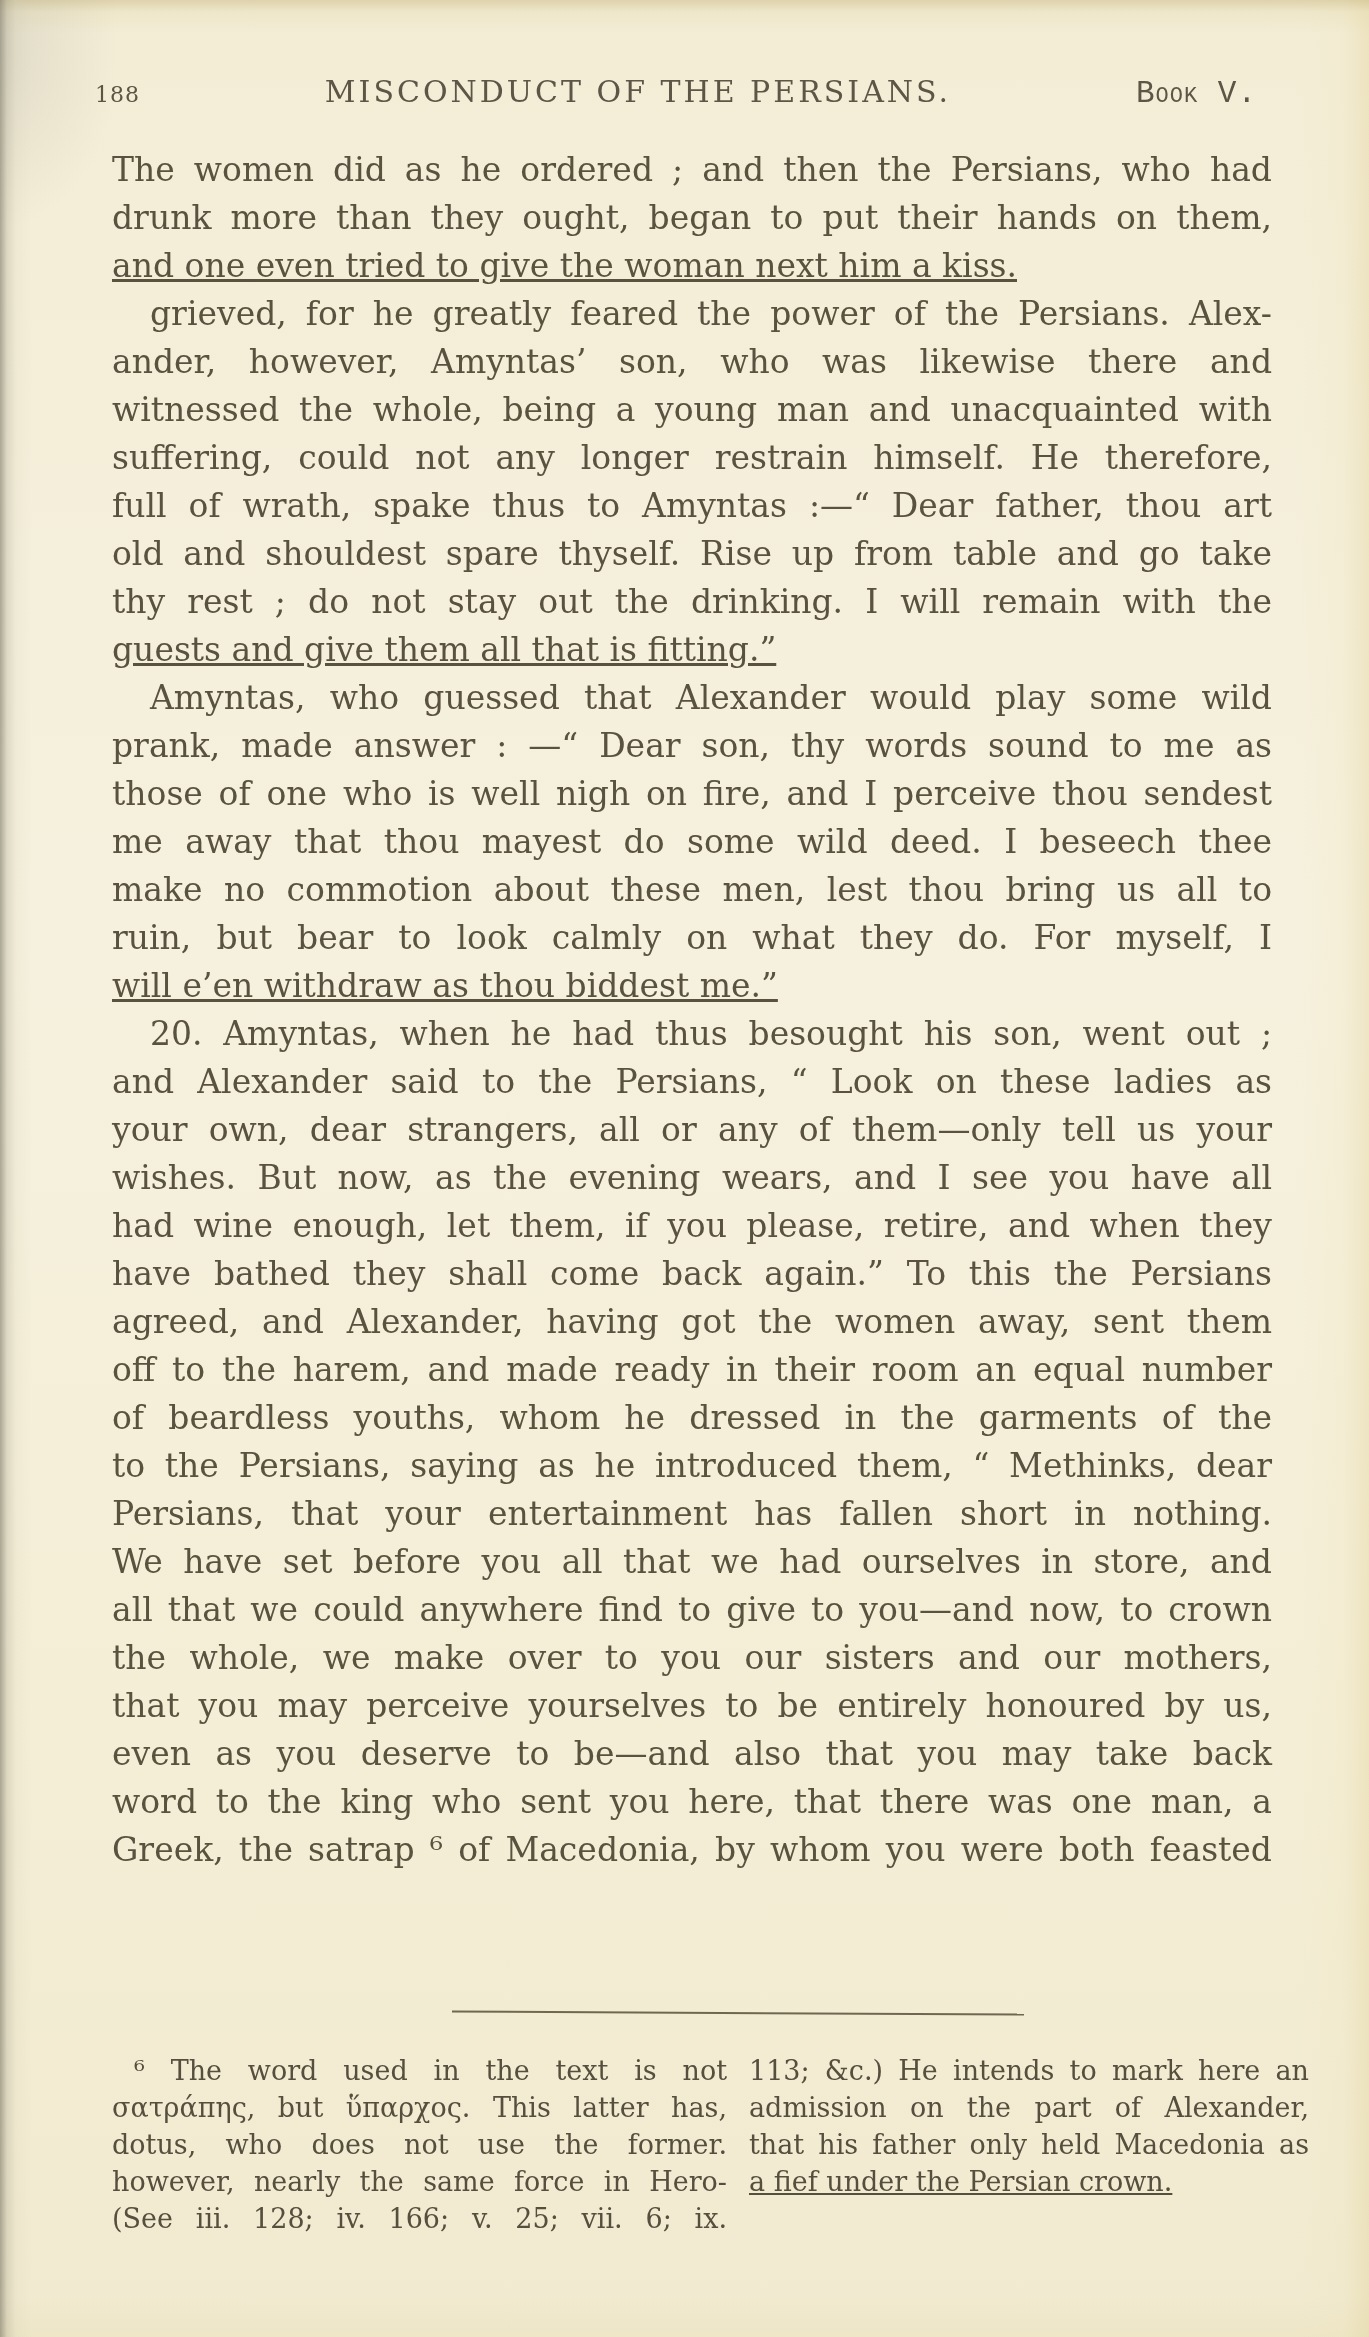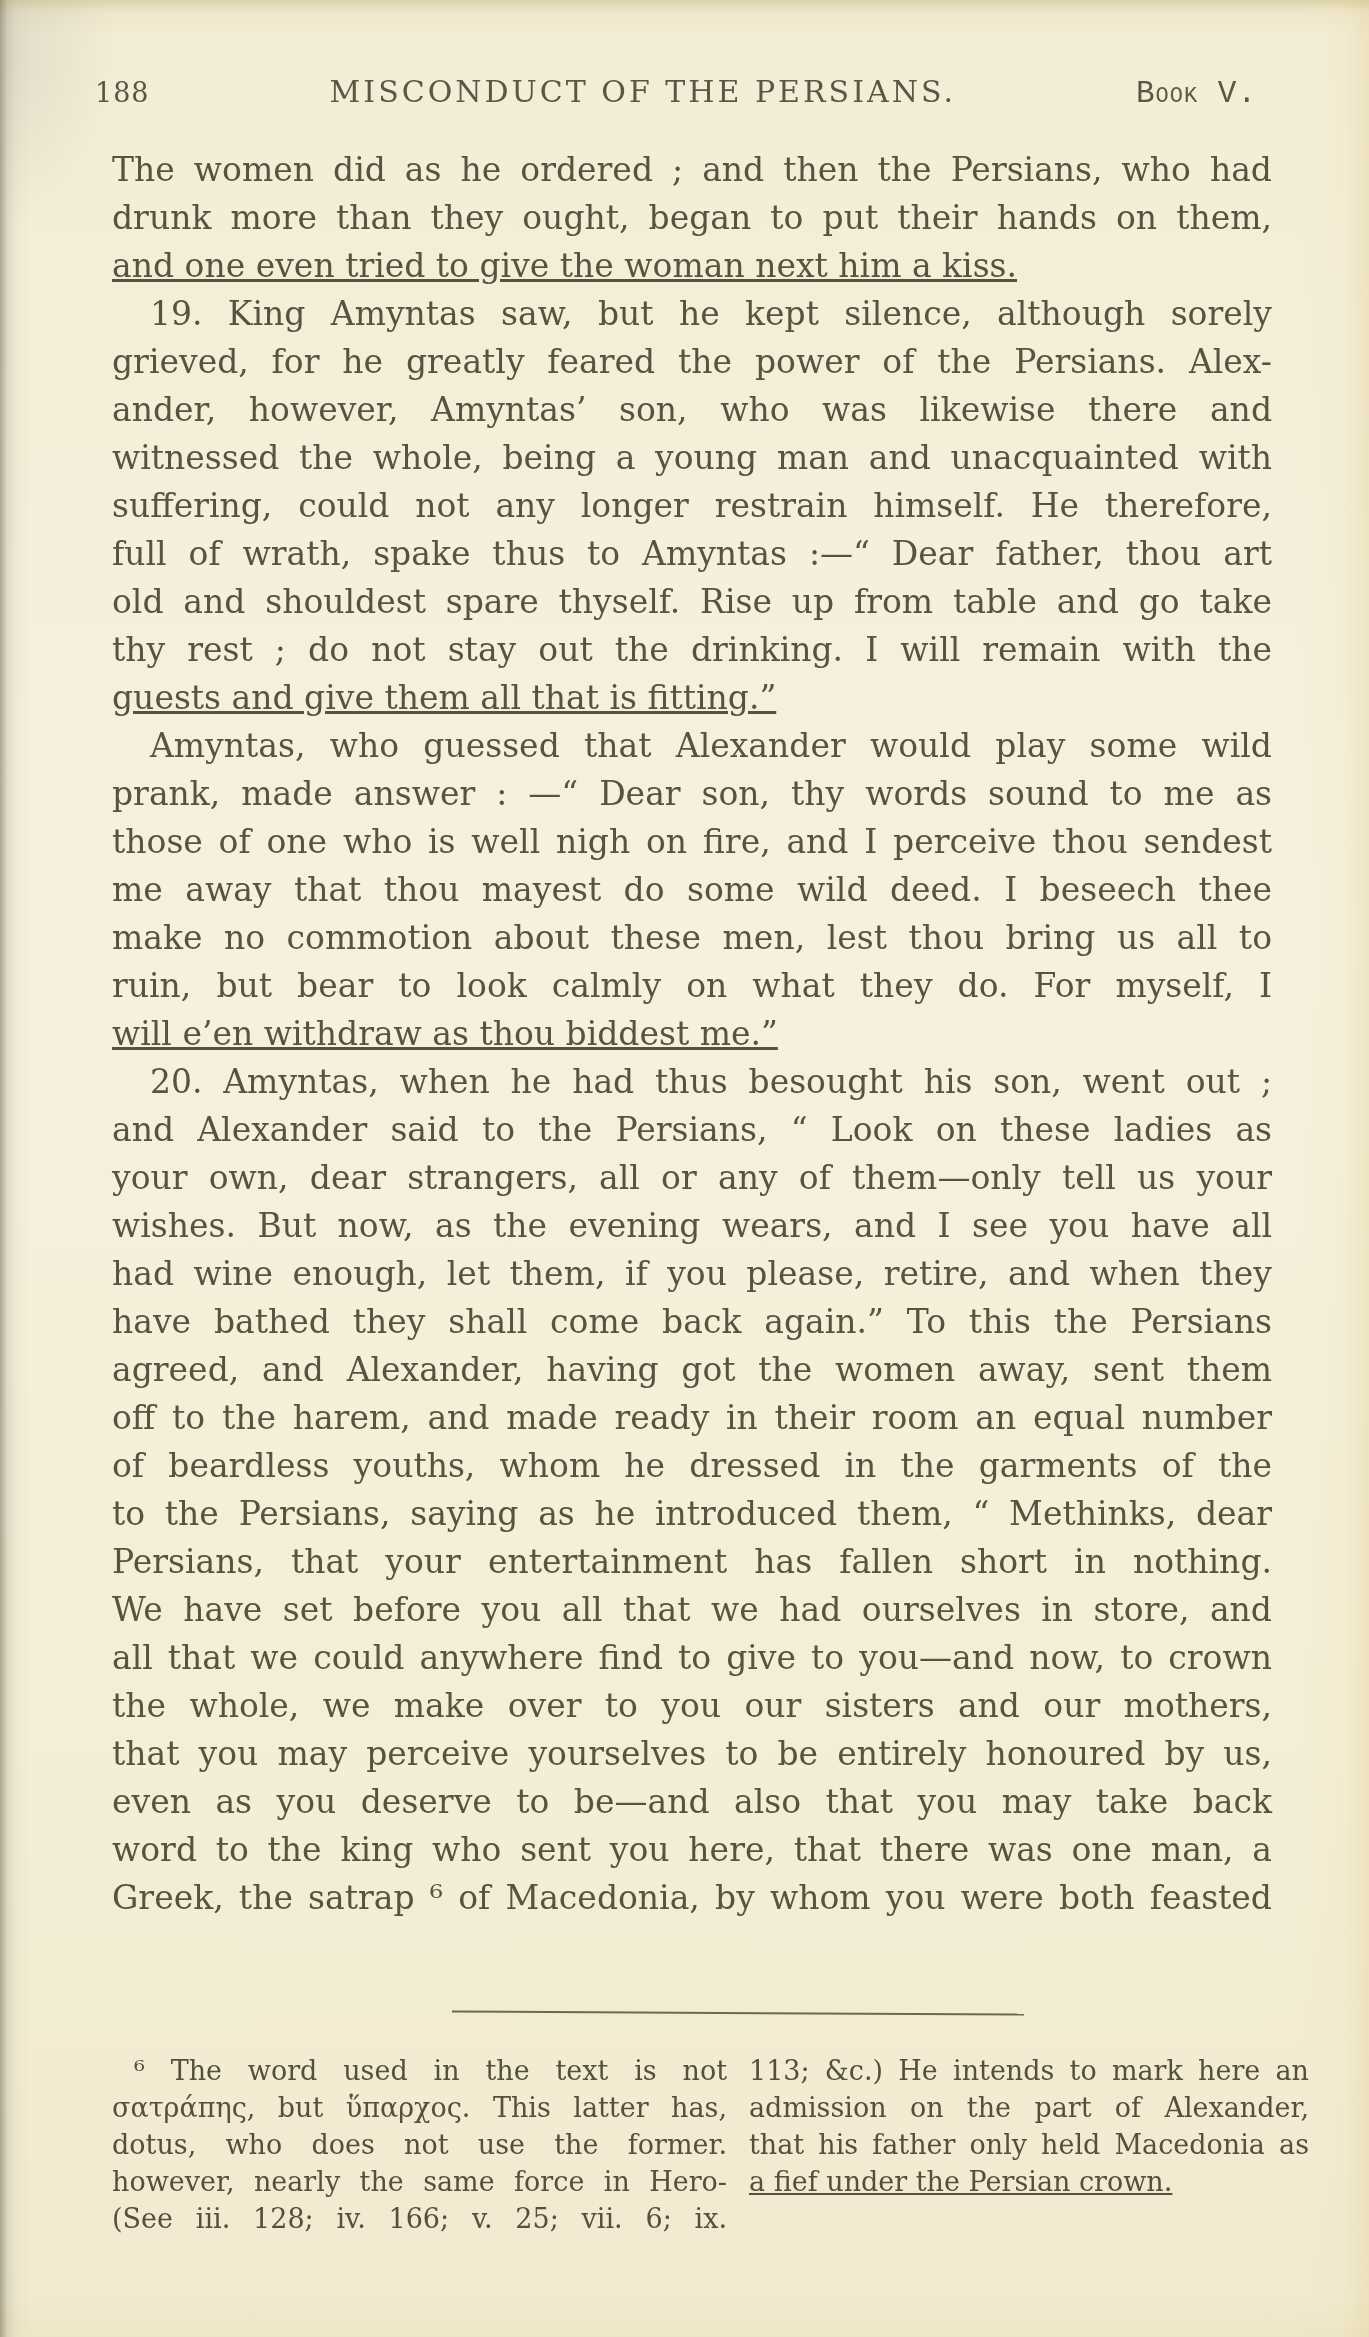--- a/index.html
+++ b/index.html
@@ -31,21 +31,21 @@
     position: absolute; left: 0; top: 0; width: 120px; height: 230px;
     background: radial-gradient(ellipse at 0% 20%, rgba(150,148,140,0.20), rgba(150,148,140,0) 70%);
     pointer-events: none;
   }
 
   .header {
     position: absolute;
     left: 95px; top: 58px; width: 1162px;
     display: flex; align-items: baseline;
   }
-  .pagenum  { font-size: 27px; color: #5c5544; letter-spacing: 1px; }
+  .pagenum  { font-size: 22px; color: #5c5544; letter-spacing: 1px; }
   .running  { flex: 1; text-align: center; font-size: 30px; letter-spacing: 3px; color: #5d5646; margin-top: 16px; }
   .booklabel{ font-size: 31px; font-variant: small-caps; letter-spacing: 1px; color: #5d5646; font-family: Liberation Mono, monospace; }
 
   .body-text {
     position: absolute;
     left: 112px; top: 146px; width: 1160px;
     font-size: 33px; line-height: 48px;
   }
   .line { text-align: justify; text-align-last: justify; }
   .line.last { text-align-last: left; text-decoration: underline; }
@@ -80,21 +80,20 @@
     <span class="booklabel">Book V.</span>
   </div>
 
   <div class="body-text">
       <div class="para">
         <div class="line">The women did as he ordered ; and then the Persians, who had</div>
         <div class="line">drunk more than they ought, began to put their hands on them,</div>
         <div class="line last">and one even tried to give the woman next him a kiss.</div>
       </div>
       <div class="para indent">
-        <div class="line">19. King Amyntas saw, but he kept silence, although sorely</div>
         <div class="line">grieved, for he greatly feared the power of the Persians.  Alex-</div>
         <div class="line">ander, however, Amyntas’ son, who was likewise there and</div>
         <div class="line">witnessed the whole, being a young man and unacquainted with</div>
         <div class="line">suffering, could not any longer restrain himself.  He therefore,</div>
         <div class="line">full of wrath, spake thus to Amyntas :—“ Dear father, thou art</div>
         <div class="line">old and shouldest spare thyself.  Rise up from table and go take</div>
         <div class="line">thy rest ; do not stay out the drinking.  I will remain with the</div>
         <div class="line last">guests and give them all that is fitting.”</div>
       </div>
       <div class="para indent">

